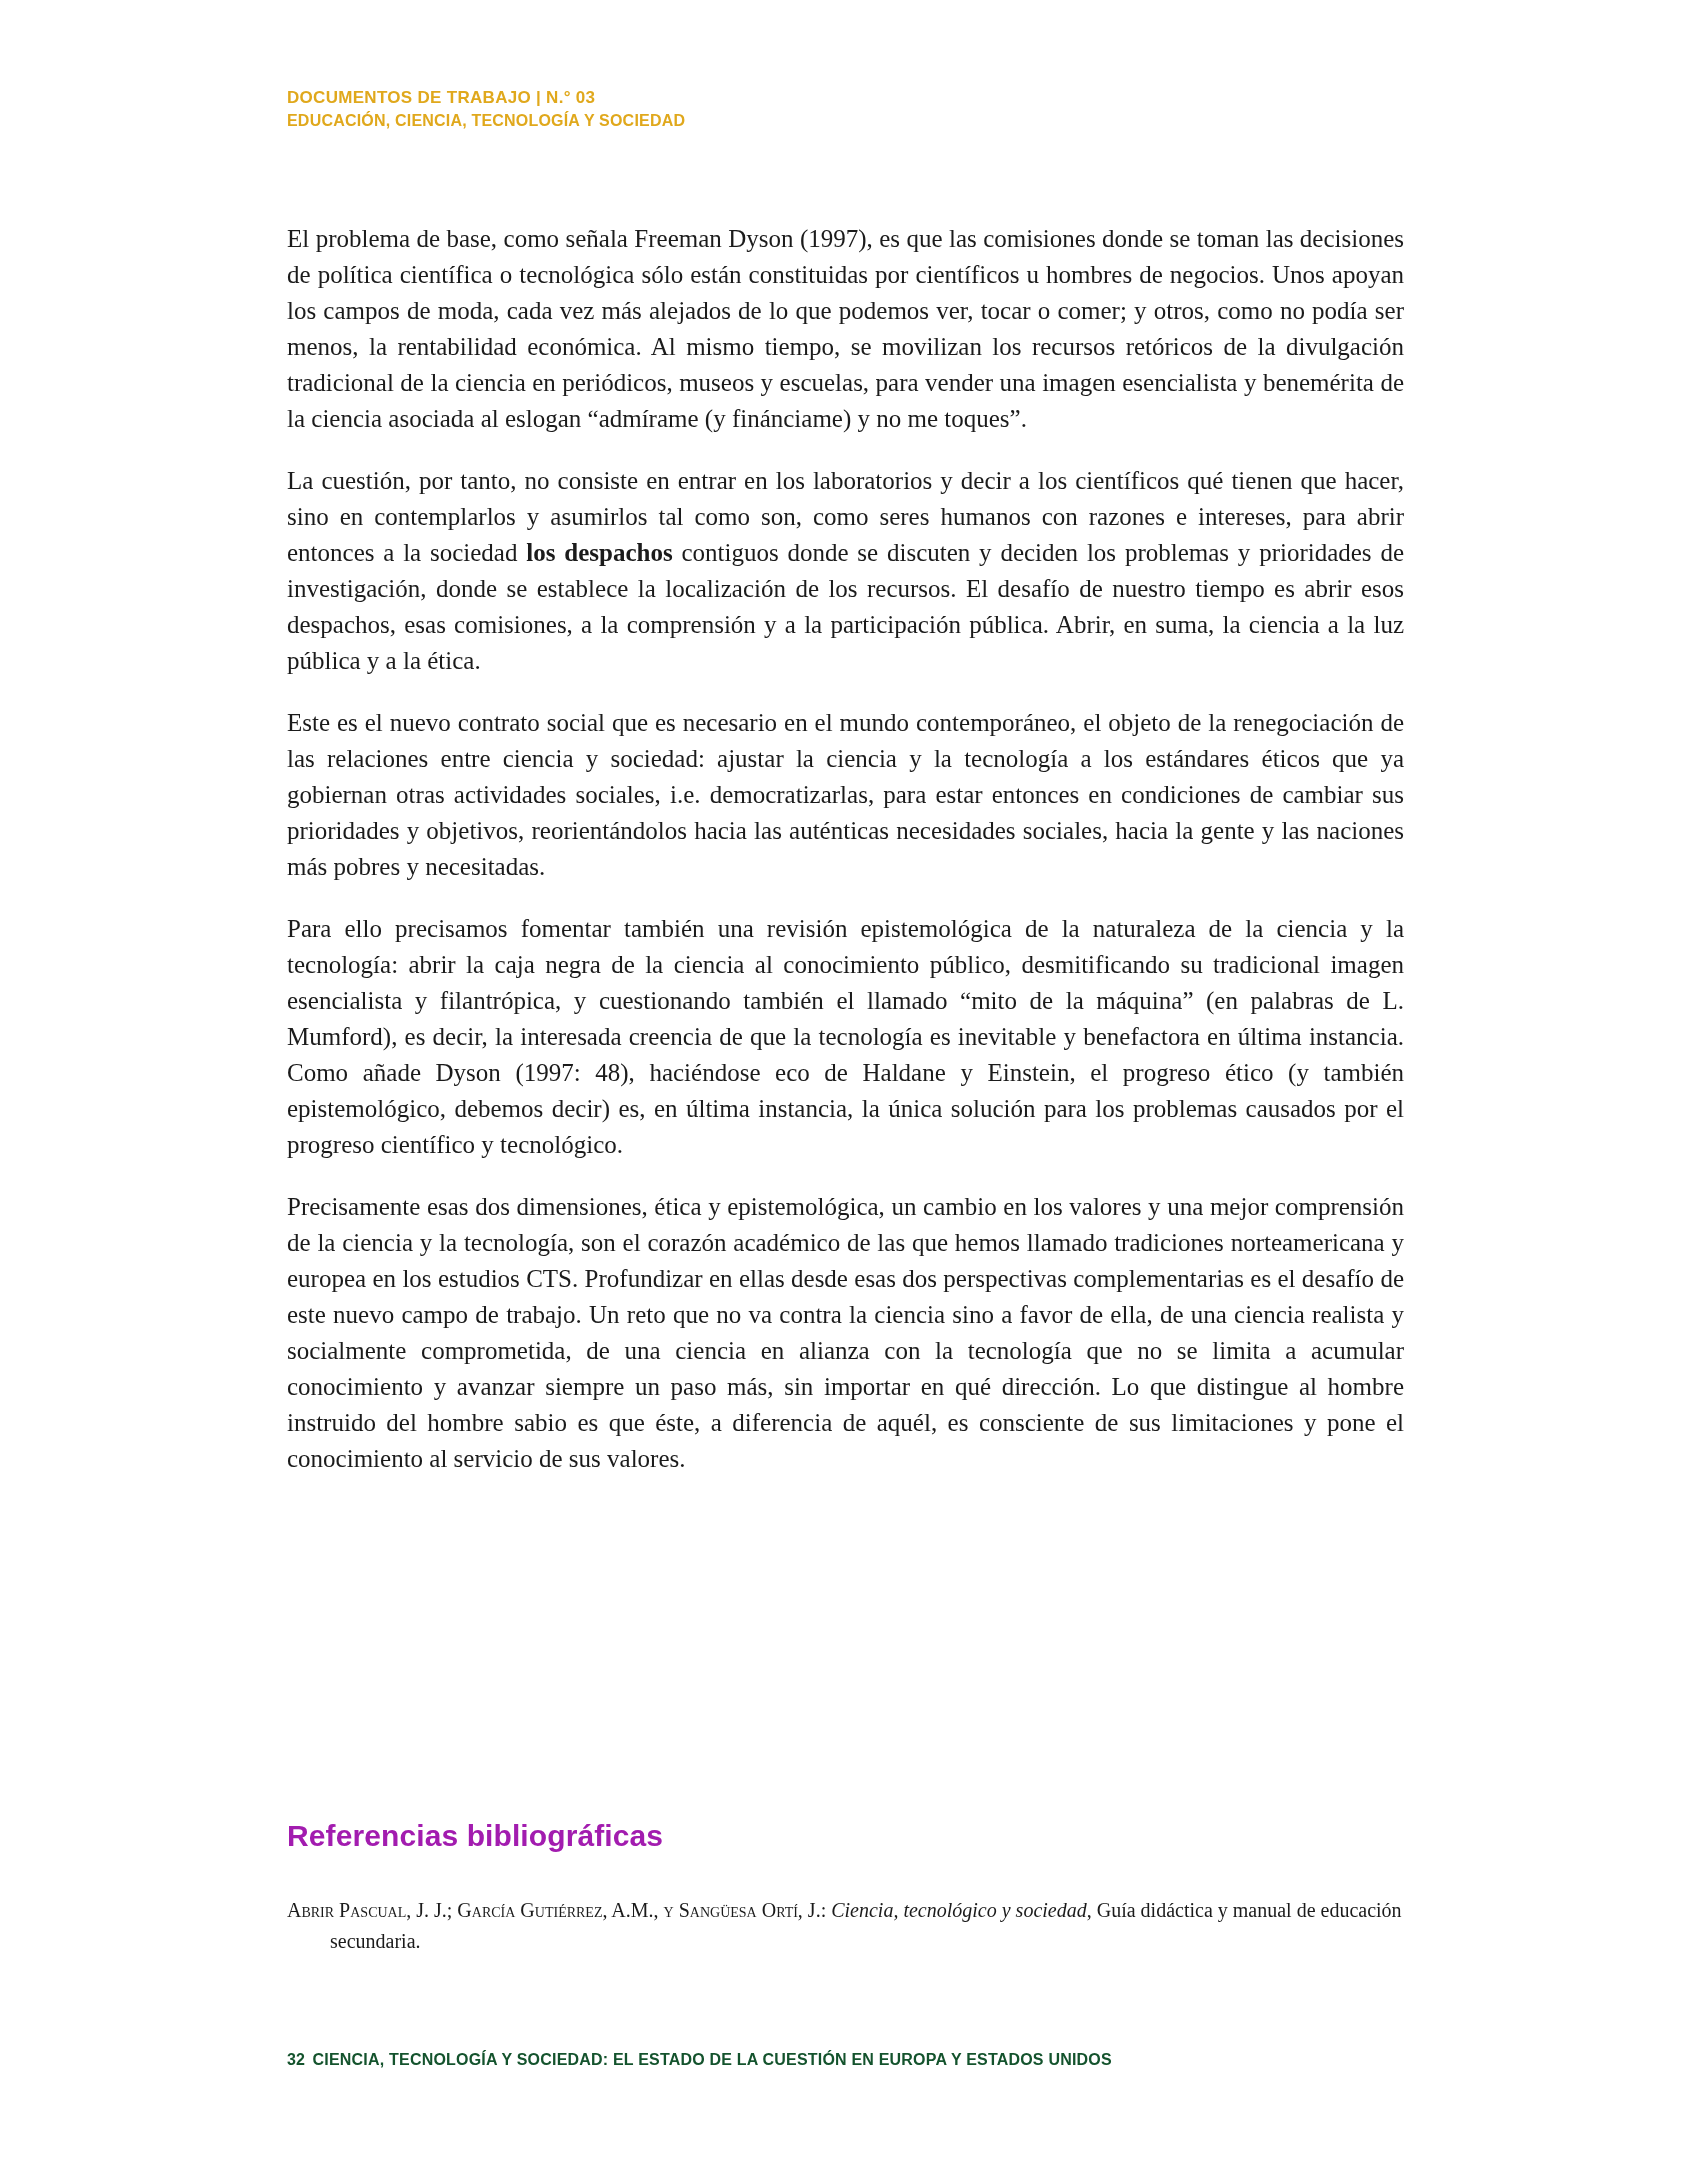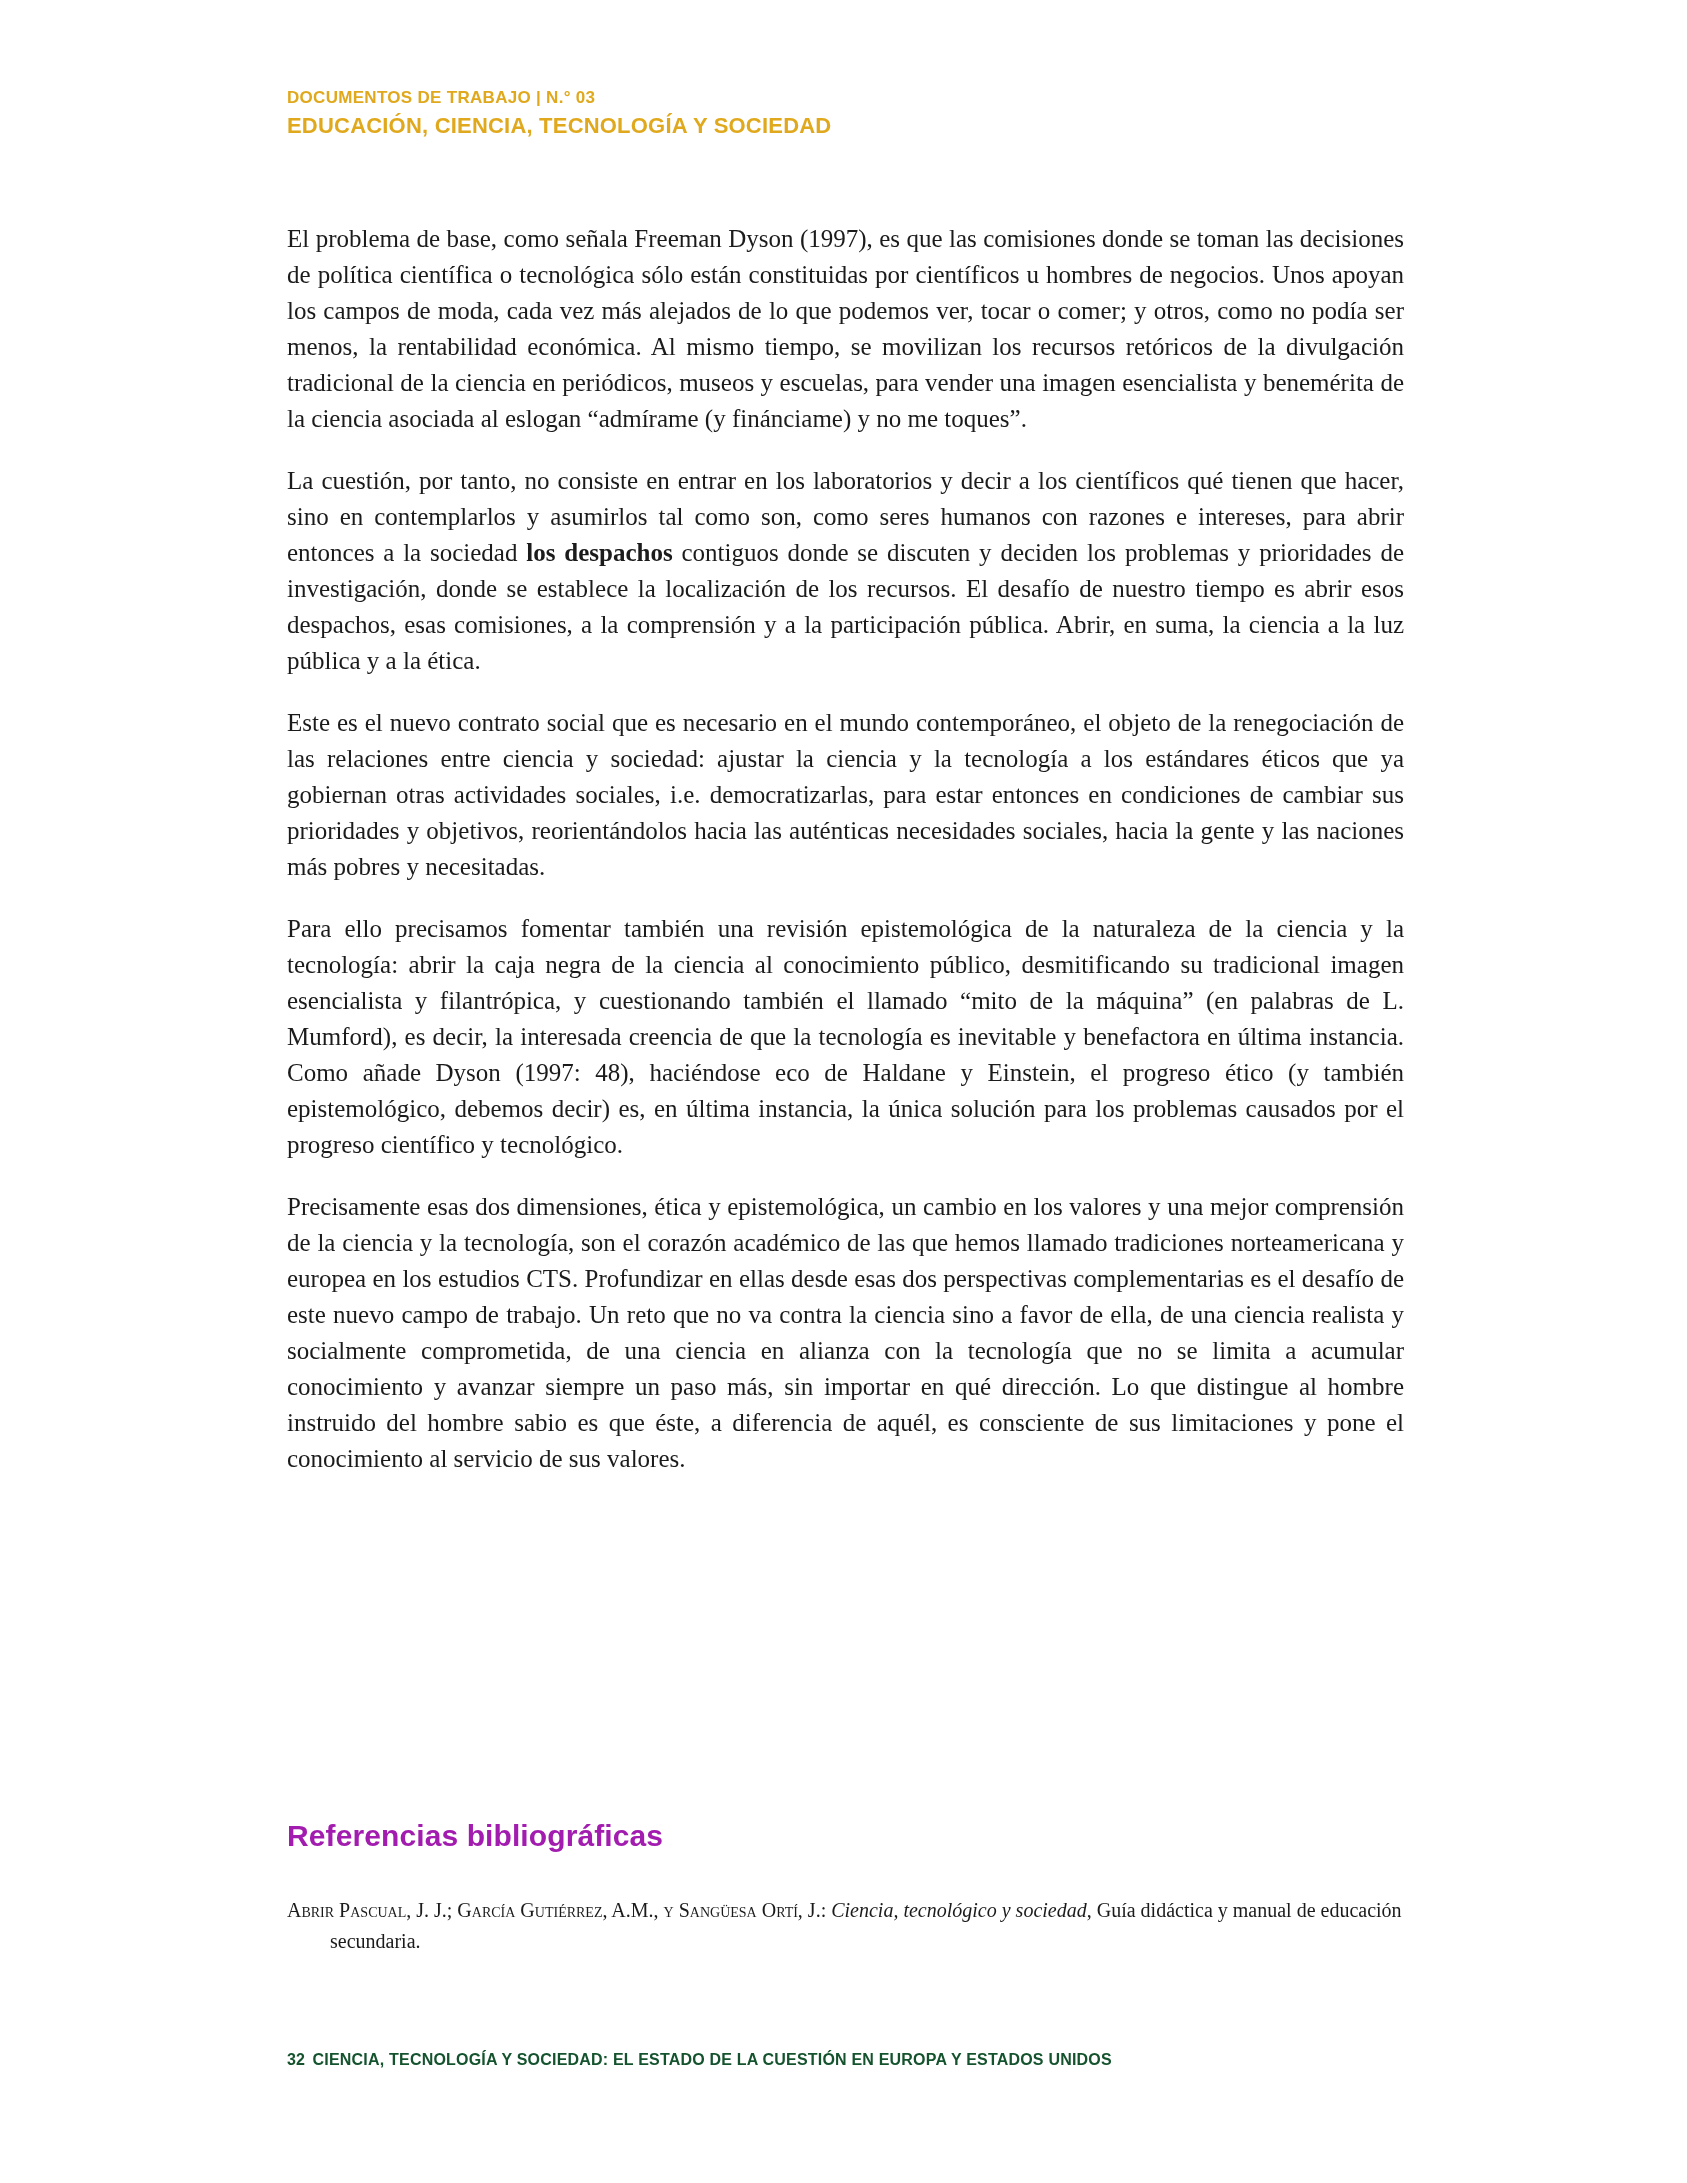--- a/index.html
+++ b/index.html
@@ -36,21 +36,21 @@
     letter-spacing: 0.2px;
     line-height: 1.42;
   }
   .running-head .rh-line1 {
     display: block;
     font-size: 17px;
     letter-spacing: 0.3px;
   }
   .running-head .rh-line2 {
     display: block;
-    font-size: 22px;
+    font-size: 16px;
     letter-spacing: 0.2px;
   }
 
   
   .content {
     position: absolute;
     left: 287px;
     top: 221px;
     width: 1117px;
   }

